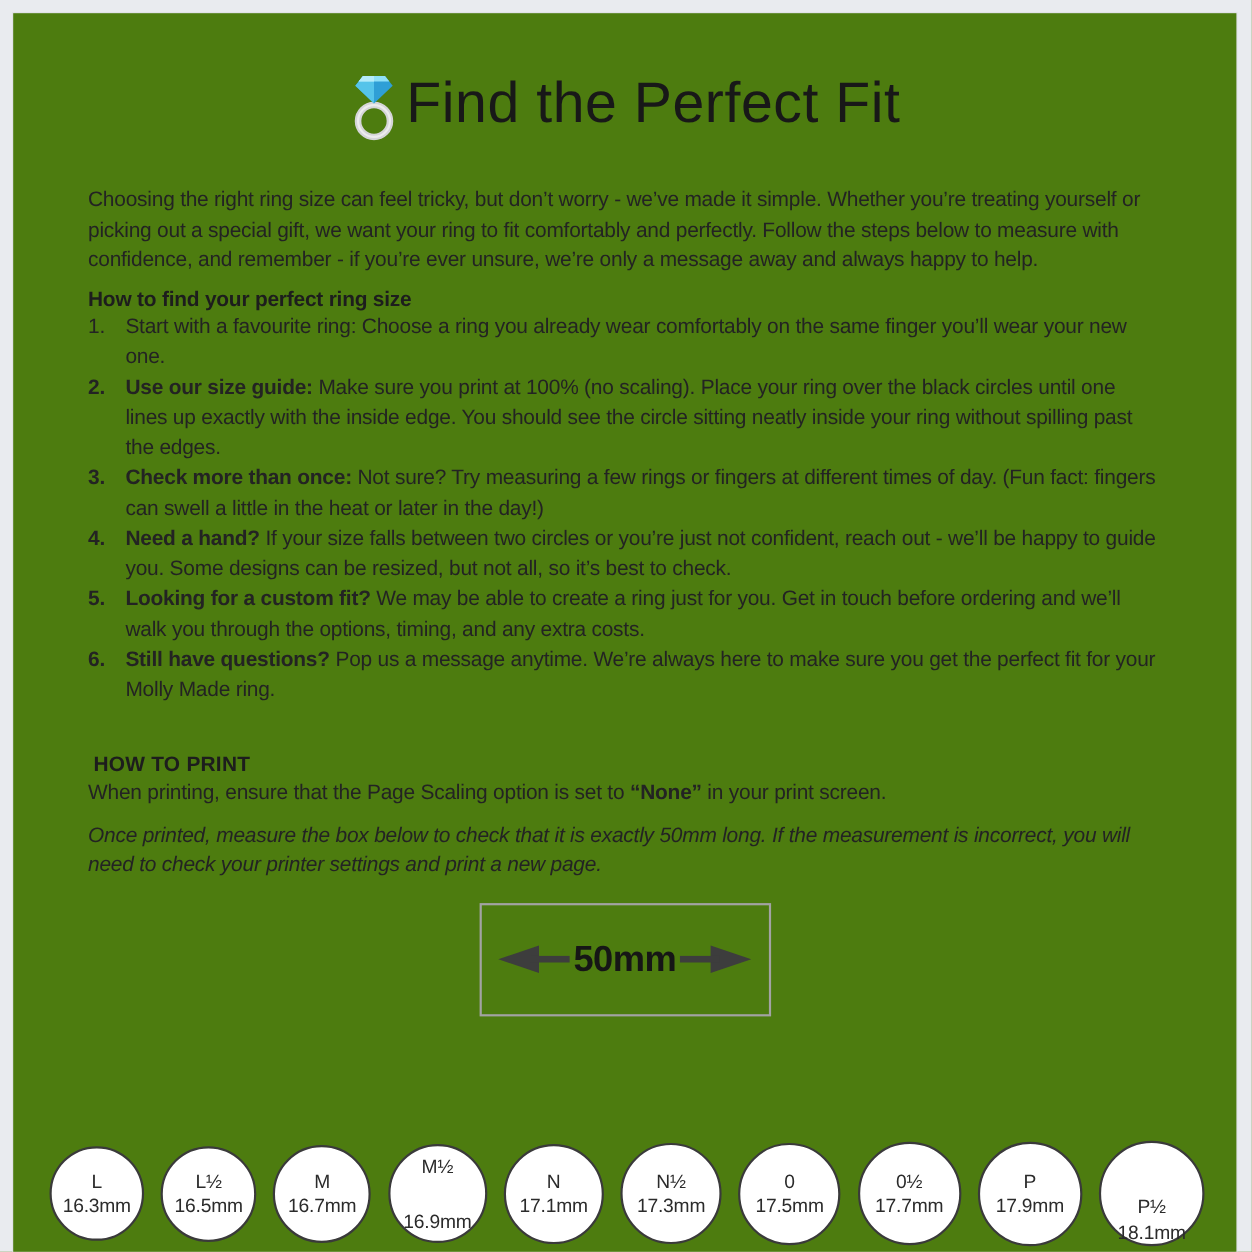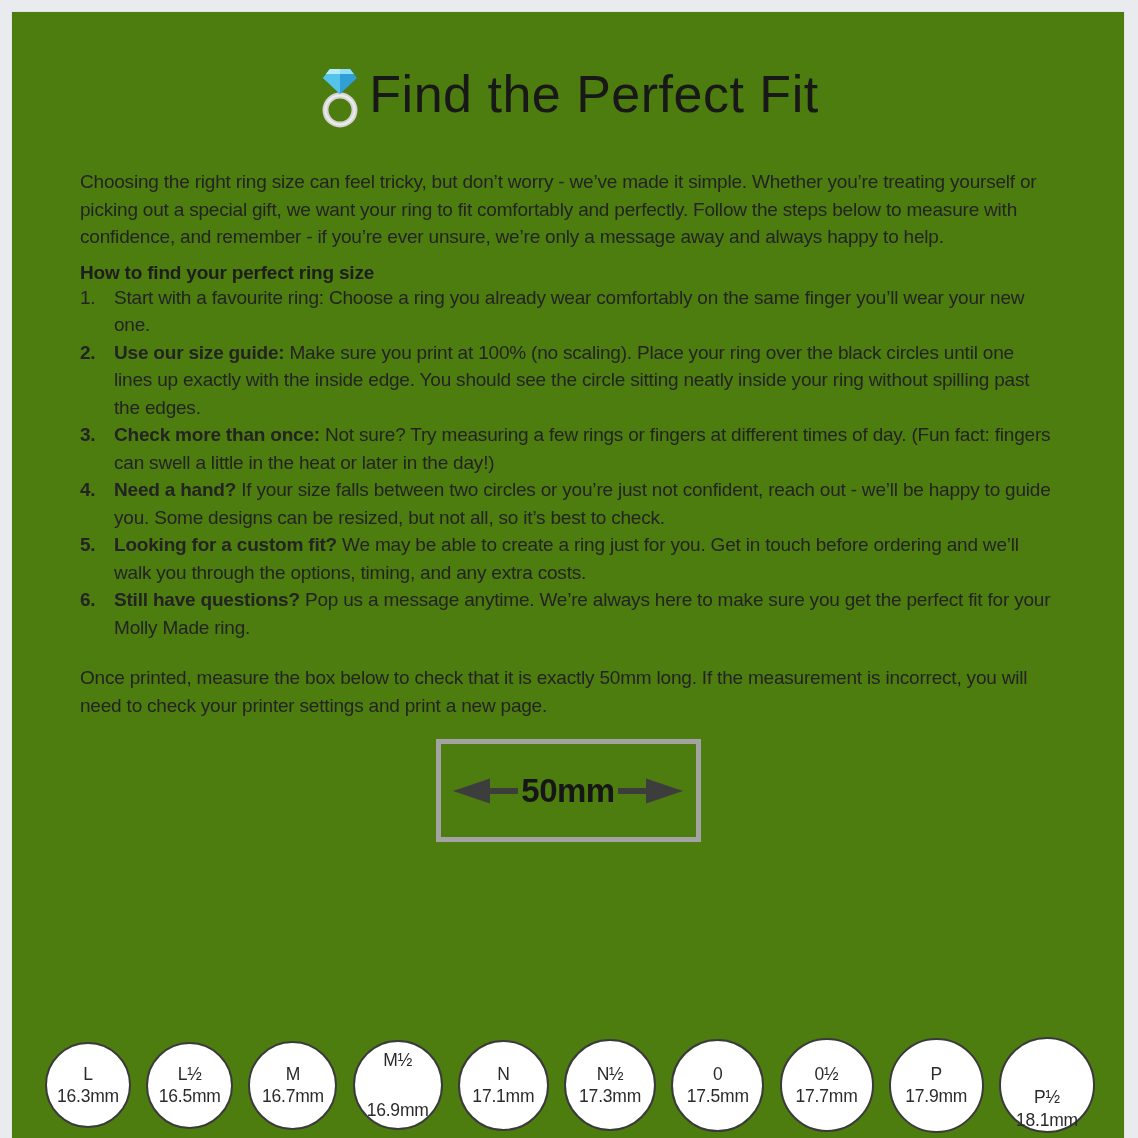--- a/index.html
+++ b/index.html
@@ -59,26 +59,26 @@
 
   .print-heading {
     margin-top:44px;
     margin-left:5px;
     font-size:19px;
     font-weight:700;
     letter-spacing:0.2px;
     color:#1d1d1d;
   }
   .print-line b { font-weight:700; }
-  .print-check { margin-top:23px; }
+  .print-check { margin-top:11px;font-style:italic; }
 
   .ruler-box {
     width:265px; height:103px;
     margin:20px auto 15px;
-    border:5px solid #a3a3a3;
+    border:2px solid #a3a3a3;
     display:flex;
     align-items:center;
     justify-content:center;
   }
   .ruler-label {
     font-size:33px;
     font-weight:700;
     color:#161616;
     letter-spacing:-0.5px;
     margin:0 3px;
@@ -154,20 +154,22 @@
         <div class="step">
           <span class="step-num b">5.</span>
           <span class="step-body"><b>Looking for a custom fit?</b> We may be able to create a ring just for you. Get in touch before ordering and we’ll walk you through the options, timing, and any extra costs.</span>
         </div>
         <div class="step">
           <span class="step-num b">6.</span>
           <span class="step-body"><b>Still have questions?</b> Pop us a message anytime. We’re always here to make sure you get the perfect fit for your Molly Made ring.</span>
         </div>
       </div>
 
+    <h2 class="print-heading">HOW TO PRINT</h2>
+    <p class="print-line body-text"><span>When printing, ensure that the Page Scaling option is set to </span><b>“None”</b><span> in your print screen.</span></p>
     <p class="print-check body-text">Once printed, measure the box below to check that it is exactly 50mm long. If the measurement is incorrect, you will need to check your printer settings and print a new page.</p>
 
     <div class="ruler-box">
       <span>
         <svg class="arrow-svg" width="66" height="30" viewBox="0 0 66 30">
           <polygon points="1,15 38,2.5 38,27.5" fill="#3d3d3d"></polygon>
           <rect x="30" y="12" width="36" height="6" fill="#3d3d3d"></rect>
         </svg>
       </span>
       <span class="ruler-label">50mm</span>

